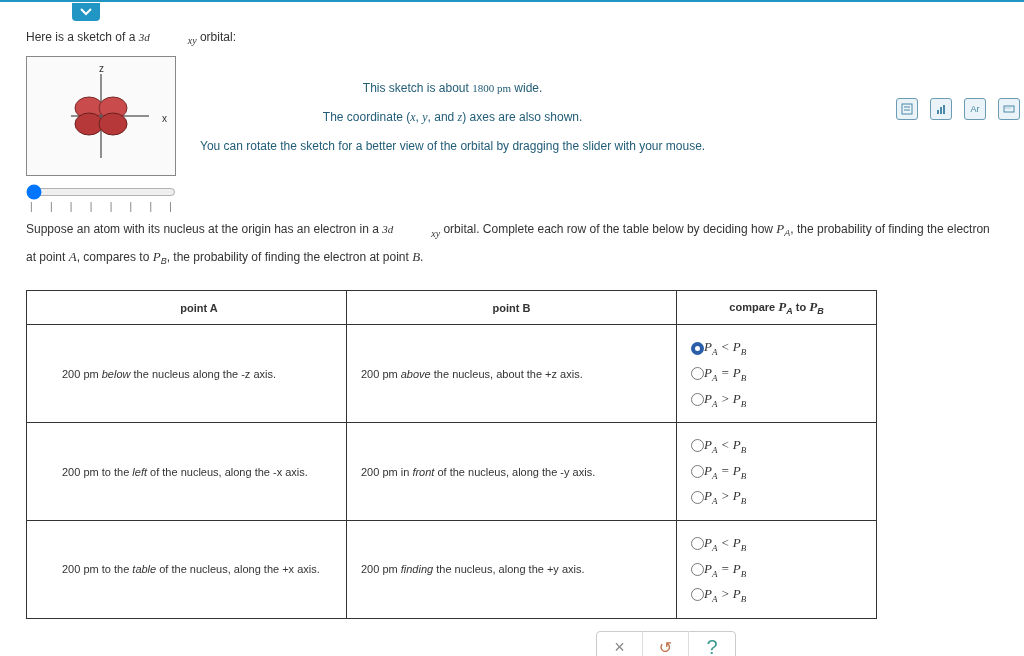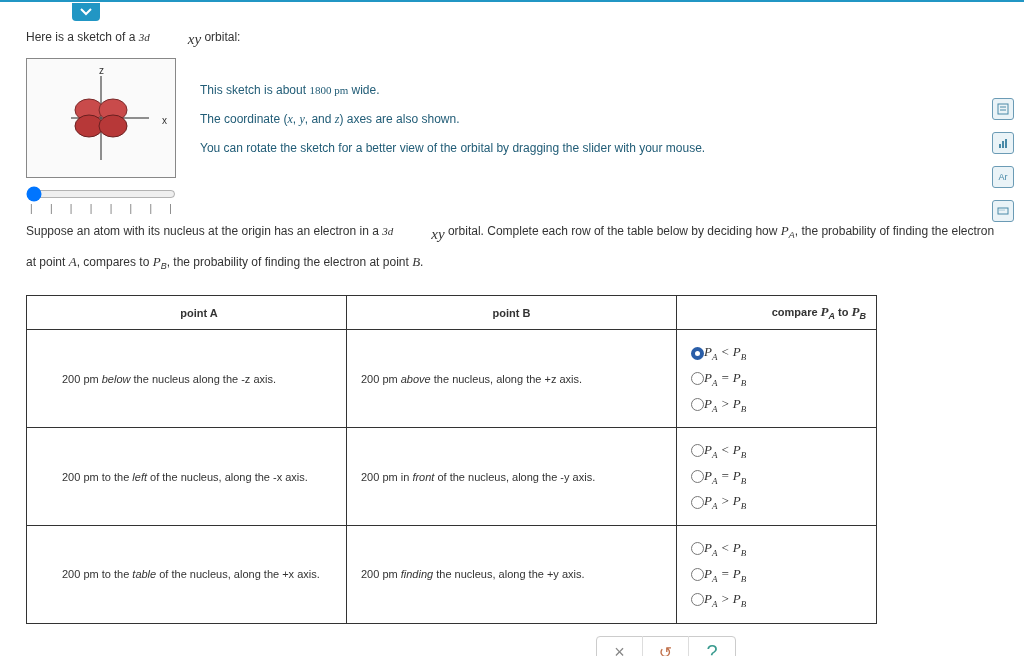--- a/index.html
+++ b/index.html
@@ -3,49 +3,49 @@
   <meta charset="utf-8">
   <style>
     * { box-sizing: border-box; margin: 0; padding: 0; }
     body { font-family: Arial, sans-serif; font-size: 12px; color: #333; background: #fff; width: 1024px; height: 656px; overflow: hidden; position: relative; }
     .topbar { border-top: 2px solid #2196c4; height: 2px; }
     .dropdown-toggle { position: absolute; top: 3px; left: 72px; width: 28px; height: 18px; background: #2196c4; border-radius: 0 0 4px 4px; display: flex; align-items: center; justify-content: center; cursor: pointer; }
     .dropdown-toggle svg { width: 14px; height: 10px; }
     .content { padding: 28px 26px 10px 26px; }
     .intro { color: #333; font-size: 12px; }
     .math { font-family: "Times New Roman", serif; font-style: italic; font-size: 11px; }
-    .sub { font-size: 15px; vertical-align: sub; font-style: italic; padding-left: 38px; }
+    .sub { font-size: 10px; vertical-align: sub; font-style: italic; padding-left: 38px; }
     .orbital-row { display: flex; align-items: flex-start; margin-top: 10px; gap: 24px; }
     .orbital-box { width: 150px; }
     .orbital-frame { border: 1px solid #888; width: 150px; height: 120px; position: relative; background: #fafafa; display:flex; align-items:center; justify-content:center; }
     .axis-label { position: absolute; font-size: 10px; font-family: Arial; }
     .orbital-svg { width: 120px; height: 100px; }
     .slider-wrap { margin-top: 8px; width: 150px; }
     .slider { width: 100%; }
     .slider-ticks { display: flex; justify-content: space-between; padding: 0 4px; color:#777; font-size:10px; margin-top:-2px;}
-    .info-text { color: #225d77; font-size: 12px; line-height: 2.4; padding-top: 18px; }
+    .info-text { color: #225d77; font-size: 12px; line-height: 2.4; padding-top: 18px; text-align: center; }
     .info-text .coord { font-family: "Times New Roman", serif; font-style: italic; color: #225d77; }
     .question { margin-top: 4px; font-size: 12px; line-height: 2; }
     .table-wrap { margin-top: 20px; }
     table { border-collapse: collapse; }
     th, td { border: 1px solid #333; font-size: 11px; text-align: left; }
     th { text-align: center; font-weight: bold; padding: 8px 10px; }
     td { padding: 10px 14px; vertical-align: middle; }
     .col-a { width: 320px; padding-left: 35px; }
     .col-b { width: 330px; }
-    .col-c { width: 200px; text-align: right; }
+    .col-c { width: 200px; }
     .radio-opt { display: flex; align-items: center; gap: 0; padding: 4px 0; }
     .radio-circle { width:13px; height:13px; border:1px solid #777; border-radius:50%; display:inline-block; background:#fff;}
     .radio-circle.checked { border:4px solid #2a5ea8; width:13px; height:13px; background:#fff;}
     .plabel { font-family: "Times New Roman", serif; font-style: italic; font-size: 13px; }
     .psub { font-size: 9px; vertical-align: sub; font-style: italic; }
     .action-bar { margin-top: 12px; margin-left: 570px; border:1px solid #ccc; display:inline-flex; align-items:center; border-radius:4px; height:34px; }
     .action-btn { width:46px; height:34px; display:flex; align-items:center; justify-content:center; border-right:1px solid #ddd; cursor:pointer; color:#888;}
     .action-btn:last-child { border-right:none; }
-    .side-icons { position: absolute; right: 10px; top: 98px; display: flex; flex-direction: column; gap: 12px; text-align: right; }
+    .side-icons { position: absolute; right: 4px; top: 98px; display: flex; flex-direction: row; gap: 12px; text-align: right; }
     .side-icon { width: 22px; height: 22px; border: 1px solid #6b9bb5; border-radius: 3px; display: flex; align-items: center; justify-content: center; color: #4a8aa8; background: #eaf3f7; cursor:pointer;}
     em.it { font-style: italic; }
   </style>
 </head>
 <body>
 
 <div class="topbar"></div>
 <div class="dropdown-toggle">
   <svg viewBox="0 0 14 10">
       <path d="M2 2 L7 7 L12 2" stroke="#fff" stroke-width="2" fill="none"></path>
@@ -109,21 +109,21 @@
           <th class="col-a">point A</th>
           <th class="col-b">point B</th>
           <th class="col-c">
             <span>compare </span><span class="plabel" style="font-weight:bold;">P</span><span class="psub" style="font-weight:bold;">A</span><span> to </span><span class="plabel" style="font-weight:bold;">P</span><span class="psub" style="font-weight:bold;">B</span>
           </th>
         </tr>
       </thead>
       <tbody id="table-body">
           <tr>
             <td class="col-a"><span>200 pm </span><em class="it">below</em><span> the nucleus along the -z axis.</span></td>
-            <td class="col-b"><span>200 pm </span><em class="it">above</em><span> the nucleus, along the +z axis.</span></td>
+            <td class="col-b"><span>200 pm </span><em class="it">above</em><span> the nucleus, about the +z axis.</span></td>
             <td class="col-c">
               <div class="radio-opt">
                 <span class="radio-circle checked"></span>
                 <span class="plabel">P<span class="psub">A</span> &lt; P<span class="psub">B</span></span>
               </div>
               <div class="radio-opt">
                 <span class="radio-circle"></span>
                 <span class="plabel">P<span class="psub">A</span> = P<span class="psub">B</span></span>
               </div>
               <div class="radio-opt">

